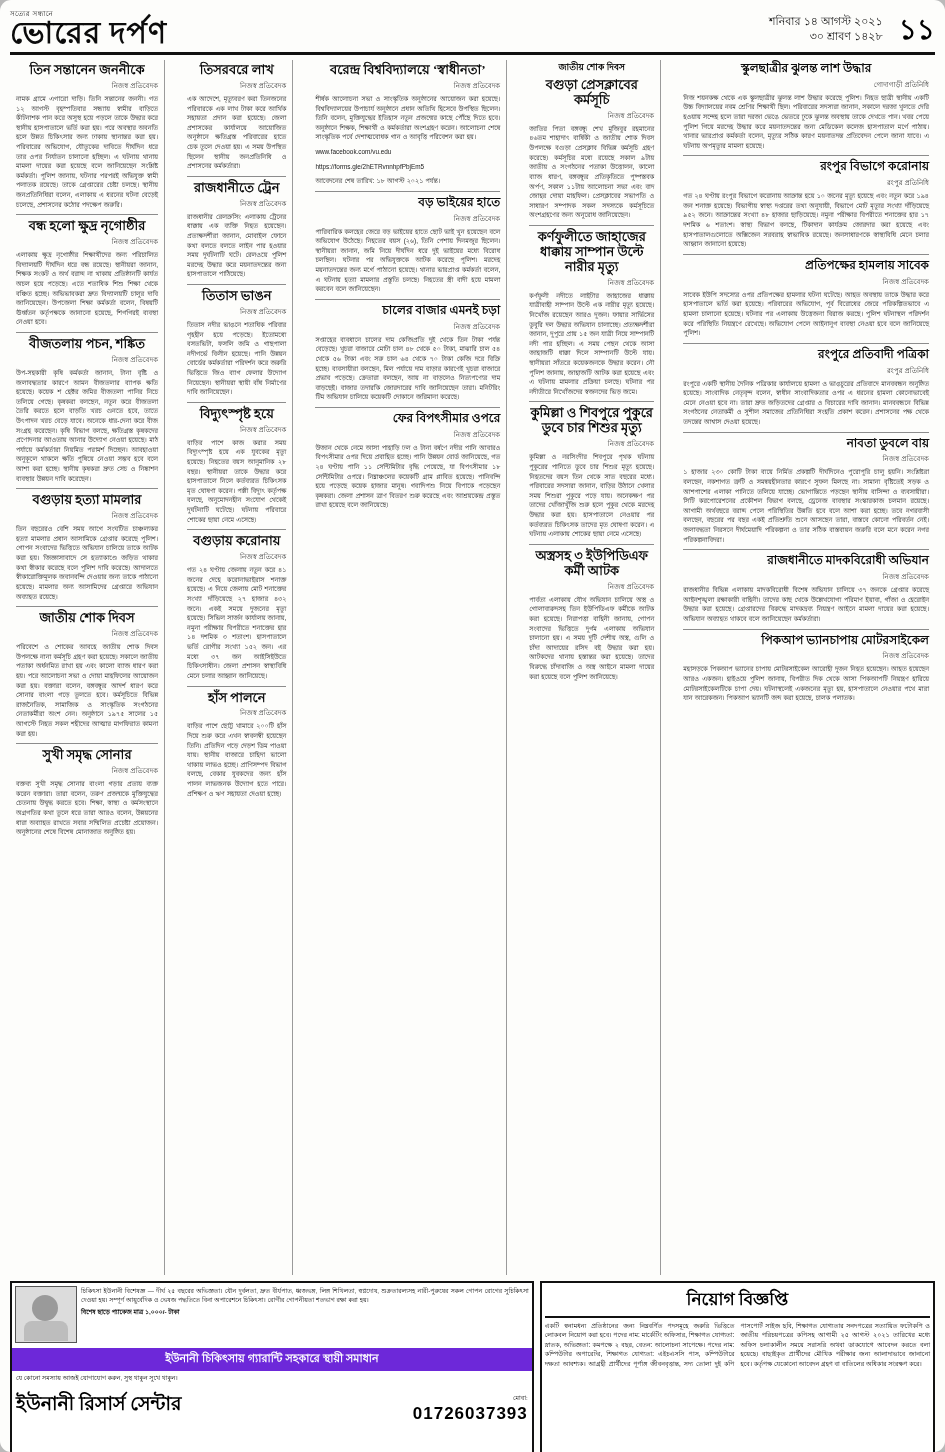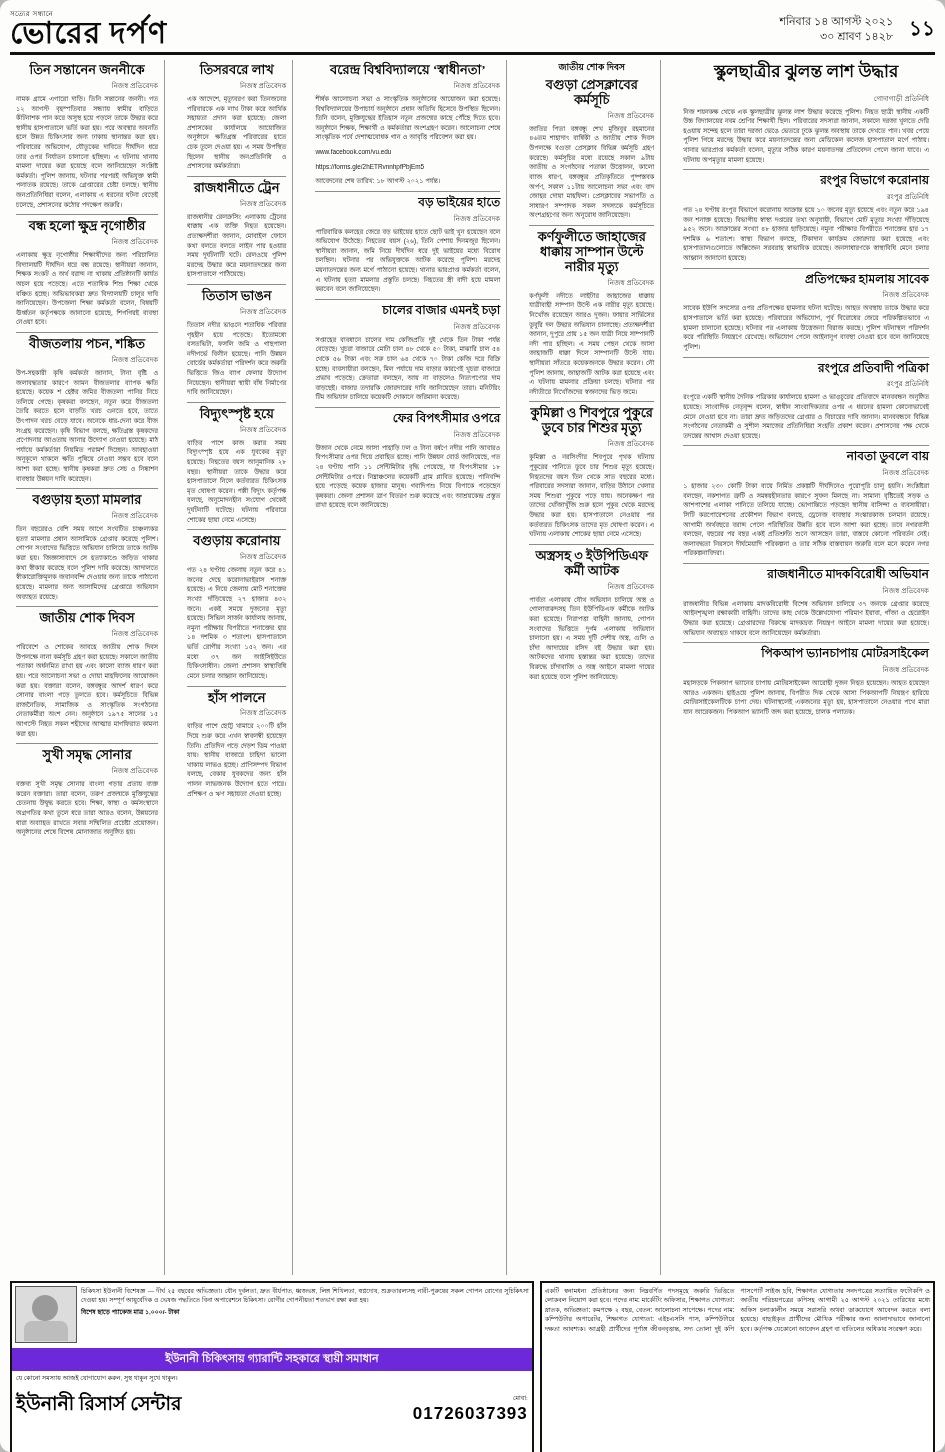--- a/index.html
+++ b/index.html
@@ -9,30 +9,30 @@
     box-sizing:border-box;padding:8px 10px 6px 10px;overflow:hidden;border-radius:11px;
   }
   
   .masthead{display:flex;align-items:flex-start;justify-content:space-between;
     border-bottom:3px solid #111;padding-bottom:4px;}
   .logo-wrap{display:flex;flex-direction:column;align-items:flex-start;}
   .logo-top{font-size:7px;color:#222;letter-spacing:.5px;margin-bottom:-2px;}
   .logo{font-size:30px;font-weight:bold;color:#0b0b0b;line-height:1;
      font-family:"Liberation Serif", serif;letter-spacing:1px;}
   .date-block{text-align:right;font-size:11px;color:#111;line-height:1.35;padding-top:6px;}
-  .pageno{font-size:20px;font-weight:bold;margin-left:16px;line-height:1;padding-top:4px;}
-  .mast-right{display:flex;align-items:center;}
+  .pageno{font-size:28px;font-weight:bold;margin-left:16px;line-height:1;padding-top:4px;}
+  .mast-right{display:flex;align-items:flex-end;}
   
   .cols{display:flex;gap:16px;margin-top:5px;height:1215px;}
   .col{padding:0 6px;border-right:1px solid #9a9a9a;box-sizing:border-box;}
   .col:last-child{border-right:none;}
   .c1{width:18%}.c2{width:13%}.c3{width:23%}.c4{width:16%}.c5{width:30%}
   .hl{font-weight:bold;text-align:center;line-height:1.15;color:#0a0a0a;
       font-family:"Liberation Serif", serif;}
-  .hl-xl{font-size:17px;margin:2px 0 11px;}
+  .hl-xl{font-size:12px;margin:2px 0 3px;}
   .hl-l{font-size:12px;margin:3px 0 3px;text-align:right;}
   .hl-m{font-size:13px;margin:3px 0 2px;}
   .byline{font-size:7px;text-align:right;color:#333;margin:0 0 2px;}
   .body{font-size:6.4px;line-height:1.5;text-align:justify;color:#1a1a1a;
         word-spacing:.4px;margin:0 0 5px;}
   .rule{border-top:1px solid #8c8c8c;margin:4px 0;}
   .kicker{font-size:9px;text-align:center;font-weight:bold;margin-bottom:1px;}
   
   .ads{display:flex;gap:6px;margin-top:6px;height:175px;}
   .ad-left{width:57%;border:2px solid #111;box-sizing:border-box;position:relative;
@@ -220,17 +220,18 @@
         <div class="ad-brand">ইউনানী রিসার্স সেন্টার</div>
         <div style="text-align:right;">
           <span class="ad-txt">মোবা:</span>
           <div class="ad-phone">01726037393</div>
         </div>
       </div>
       <div class="sidecode">বি-৫২</div>
     </div>
 
     <div class="ad-right">
+      <div class="niyog">নিয়োগ বিজ্ঞপ্তি</div>
       <div class="niyog-body">একটি স্বনামধন্য প্রতিষ্ঠানের জন্য নিম্নবর্ণিত পদসমূহে জরুরি ভিত্তিতে লোকবল নিয়োগ করা হবে। পদের নাম: মার্কেটিং অফিসার, শিক্ষাগত যোগ্যতা: স্নাতক, অভিজ্ঞতা: কমপক্ষে ২ বছর, বেতন: আলোচনা সাপেক্ষে। পদের নাম: কম্পিউটার অপারেটর, শিক্ষাগত যোগ্যতা: এইচএসসি পাস, কম্পিউটারে দক্ষতা আবশ্যক। আগ্রহী প্রার্থীদের পূর্ণাঙ্গ জীবনবৃত্তান্ত, সদ্য তোলা দুই কপি পাসপোর্ট সাইজ ছবি, শিক্ষাগত যোগ্যতার সনদপত্রের সত্যায়িত ফটোকপি ও জাতীয় পরিচয়পত্রের কপিসহ আগামী ২৫ আগস্ট ২০২১ তারিখের মধ্যে অফিস চলাকালীন সময়ে সরাসরি অথবা ডাকযোগে আবেদন করতে বলা হয়েছে। বাছাইকৃত প্রার্থীদের মৌখিক পরীক্ষার জন্য আলাদাভাবে জানানো হবে। কর্তৃপক্ষ যেকোনো আবেদন গ্রহণ বা বাতিলের অধিকার সংরক্ষণ করে।</div>
     </div>
   </div>
 
 </div>
 
 </body></html>

